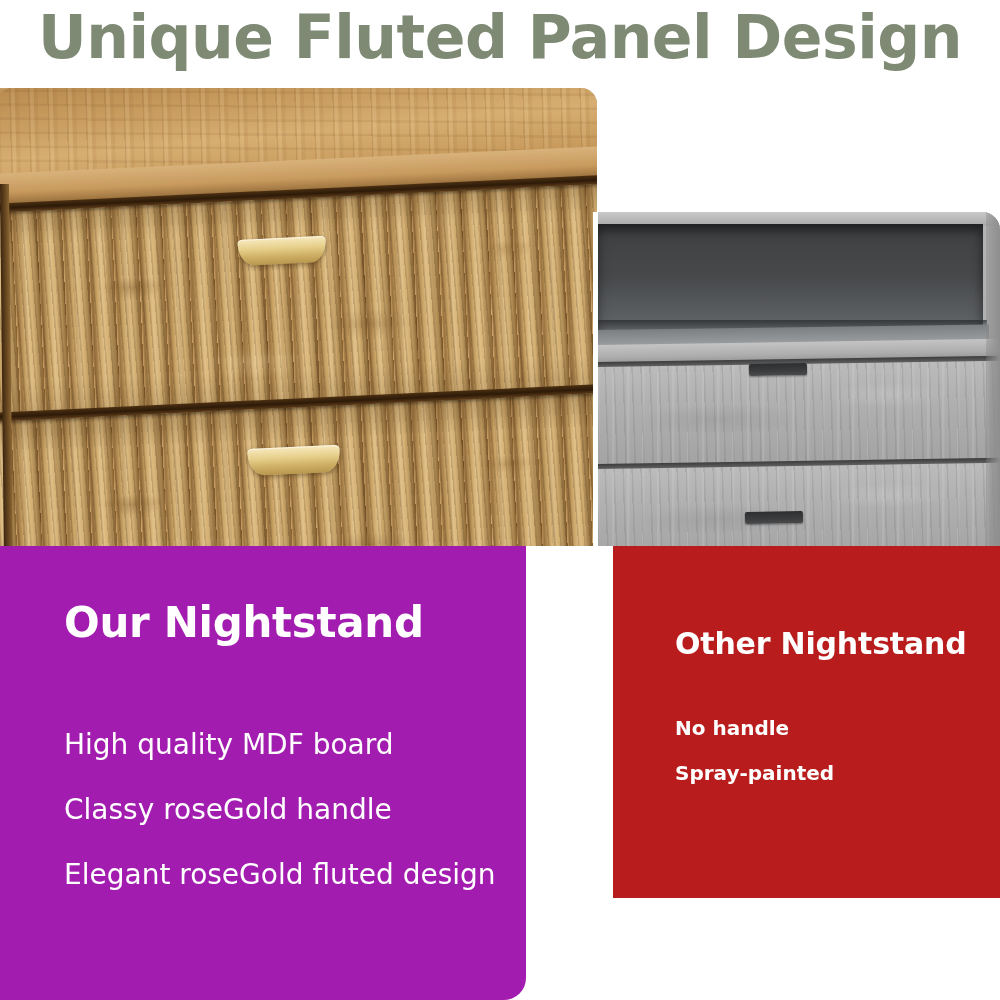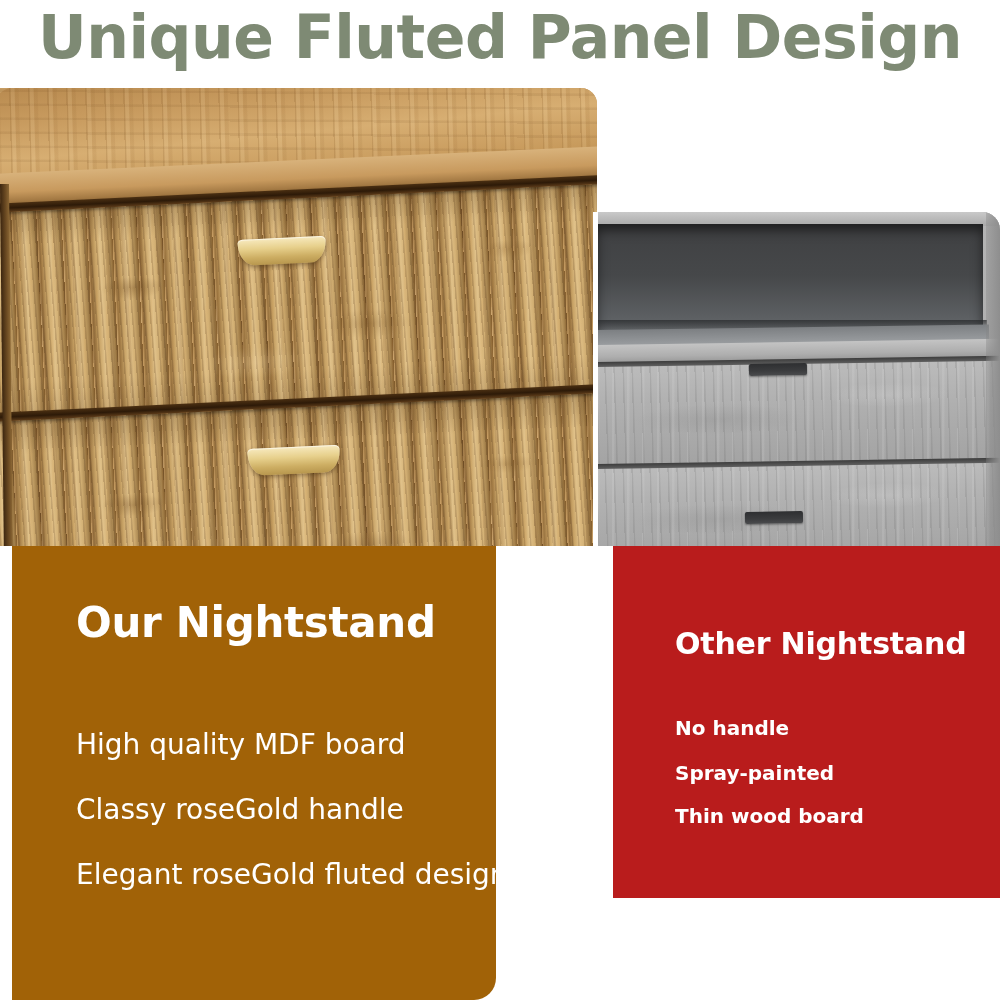--- a/index.html
+++ b/index.html
@@ -206,22 +206,22 @@
   .ghandle-1{left:152px;top:152px;transform:rotate(-0.9deg);}
   .ghandle-2{left:148px;top:300px;transform:rotate(-0.9deg);}
   .gray-right-edge{
     position:absolute;right:0;top:0;width:14px;height:334px;
     background:linear-gradient(90deg,rgba(130,130,130,.35),#8e8e8e);
     border-top-right-radius:18px;
   }
 
   
   .panel-green{
-    position:absolute;left:12px;top:546px;width:484px;height:454px;
-    background:#a16207;
+    position:absolute;left:0;top:546px;width:526px;height:454px;
+    background:#a21caf;
     border-bottom-right-radius:22px;
   }
   .panel-green .panel-title{
     position:absolute;left:64px;top:52px;
     font-size:42px;font-weight:700;color:#ffffff;
     letter-spacing:-0.3px;white-space:nowrap;
     font-family:"DejaVu Sans","Liberation Sans",sans-serif;
   }
   .panel-green .feat{
     position:absolute;left:64px;
@@ -325,16 +325,15 @@
     <div class="panel-title">Our Nightstand</div>
     <div class="feat g-f1">Classy roseGold handle</div>
     <div class="feat g-f0">High quality MDF board</div>
     <div class="feat g-f2">Elegant roseGold fluted design</div>
   </div>
 
   <div class="panel-gray">
     <div class="panel-title">Other Nightstand</div>
     <div class="feat o-f0">No handle</div>
     <div class="feat o-f1">Spray-painted</div>
-    <div class="feat o-f2">Thin wood board</div>
   </div>
 
 </div>
 
 </body></html>

